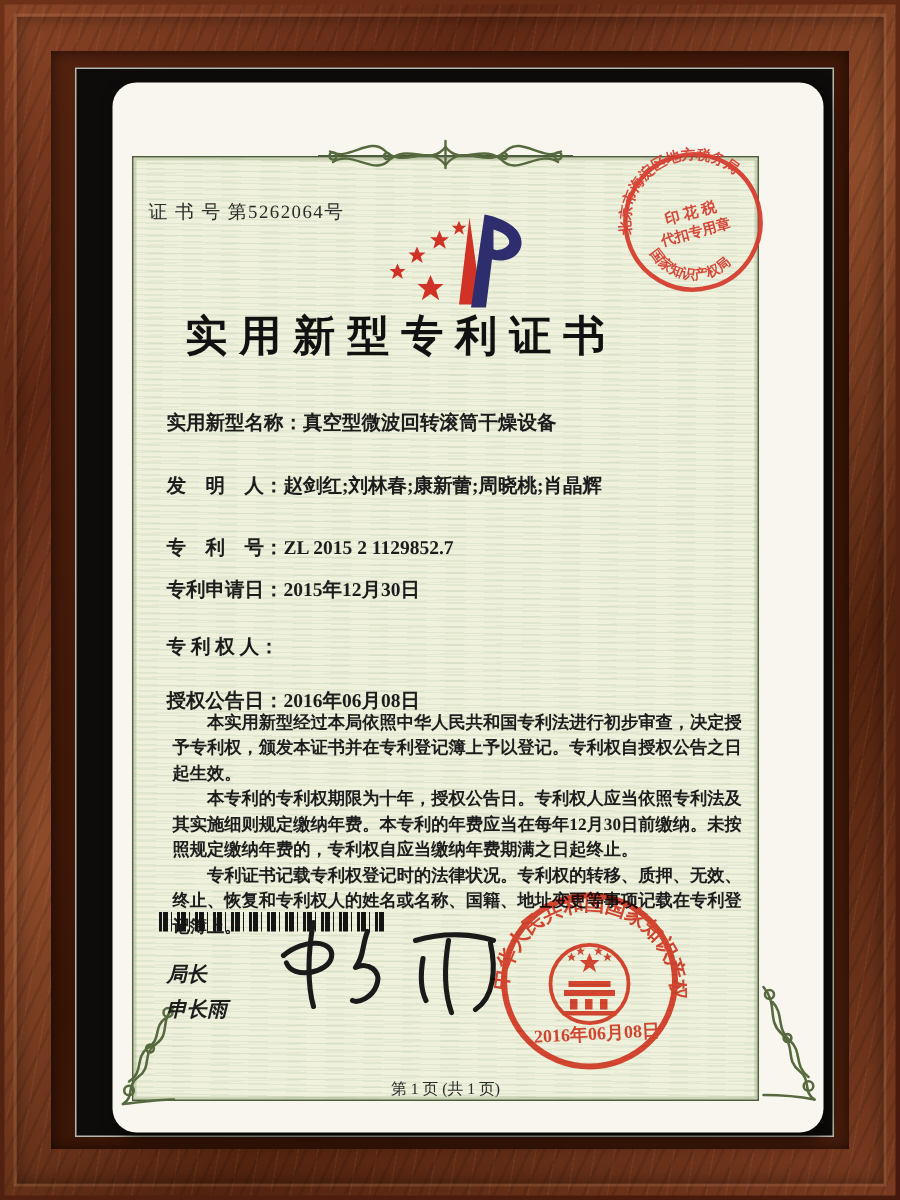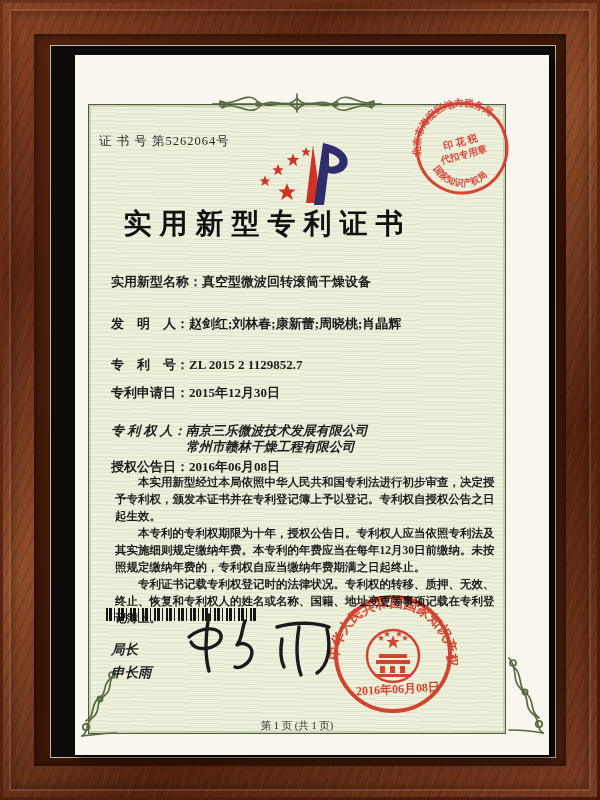--- a/index.html
+++ b/index.html
@@ -15,36 +15,36 @@
   .frame-bevel{position:absolute;inset:9px;border:2px solid rgba(255,200,150,.14);
     box-shadow:inset 0 0 12px rgba(0,0,0,.45);}
   .frame-inner{position:absolute;inset:34px;
     background:linear-gradient(140deg,#53220f 0%,#391405 55%,#4a1e0c 100%);
     box-shadow:inset 0 0 10px rgba(0,0,0,.6);}
   
   .mat{position:absolute;left:50px;top:45px;right:44px;bottom:42px;
     background:#0d0c0a;border:1.5px solid #b7bab0;box-sizing:border-box;}
   
   .paper{position:absolute;left:24px;top:9px;width:474px;height:700px;
-    background:#f8f6ee;box-shadow:3px 4px 10px rgba(0,0,0,.65);}
+    background:#f8f6ee;box-shadow:3px 4px 10px rgba(0,0,0,.65);border-radius:16px;}
   
   .inner-border{position:absolute;left:13px;top:49px;width:418px;height:630px;
     border:1.5px solid #4b5d3a;box-sizing:border-box;
     box-shadow:inset 0 0 0 2px rgba(125,145,95,.30);
     background-color:#eff1dd;
     background-image:
       repeating-linear-gradient(1.5deg,rgba(125,155,105,.12) 0 1px,transparent 1px 4px),
       repeating-linear-gradient(-1deg,rgba(125,155,105,.08) 0 1px,transparent 1px 6px);}
   
   .cert-no{position:absolute;left:24px;top:78px;font-size:12.5px;color:#2a2a2a;letter-spacing:1px;}
   .title{position:absolute;left:13px;top:150px;width:359px;text-align:center;
     font-size:28px;font-weight:700;letter-spacing:8px;color:#111;}
   .field{position:absolute;left:36px;font-size:13px;font-weight:600;color:#1c1c1c;white-space:nowrap;}
   .f-name{top:218px;} .f-inv{top:260px;} .f-pat{top:301px;} .f-app{top:329px;text-align:right;}
-  .f-owner{top:368px;line-height:16px;font-style:italic;} .f-pub{top:403px;}
+  .f-owner{top:368px;line-height:16px;} .f-pub{top:403px;}
   .owner-wrap{display:inline-block;vertical-align:top;}
   .paras{position:absolute;left:40px;top:419px;width:388px;font-size:11.5px;
     line-height:17px;color:#1d1d1d;font-weight:600;}
   .paras p{margin:0;text-indent:2em;}
   .barcode{position:absolute;left:31px;top:553px;width:150px;height:13px;
     background:repeating-linear-gradient(90deg,#141414 0 2px,transparent 2px 3px,
       #141414 3px 6px,transparent 6px 8px,#141414 8px 9px,transparent 9px 12px);}
   .director{position:absolute;left:36px;top:583px;font-size:13.5px;font-weight:600;
     color:#1c1c1c;line-height:23px;font-style:italic;}
   .signature{position:absolute;left:104px;top:552px;}
@@ -150,21 +150,21 @@
       <div class="field f-inv">
         <span>发　明　人：</span><span>赵剑红;刘林春;康新蕾;周晓桃;肖晶辉</span>
       </div>
       <div class="field f-pat">
         <span>专　利　号：</span><span>ZL 2015 2 1129852.7</span>
       </div>
       <div class="field f-app">
         <span>专利申请日：</span><span>2015年12月30日</span>
       </div>
       <div class="field f-owner">
-        <span>专 利 权 人：</span><span class="owner-wrap"><span style="display:block">南京三乐微波技术发展有限公司</span><span style="display:block">常州市赣林干燥工程有限公司</span></span>
+        <span>专 利 权 人：</span>
       </div>
       <div class="field f-pub">
         <span>授权公告日：</span><span>2016年06月08日</span>
       </div>
 
       <div class="paras">
         <p>本实用新型经过本局依照中华人民共和国专利法进行初步审查，决定授予专利权，颁发本证书并在专利登记簿上予以登记。专利权自授权公告之日起生效。</p>
         <p>本专利的专利权期限为十年，授权公告日。专利权人应当依照专利法及其实施细则规定缴纳年费。本专利的年费应当在每年12月30日前缴纳。未按照规定缴纳年费的，专利权自应当缴纳年费期满之日起终止。</p>
         <p>专利证书记载专利权登记时的法律状况。专利权的转移、质押、无效、终止、恢复和专利权人的姓名或名称、国籍、地址变更等事项记载在专利登记簿上。</p>
       </div>

